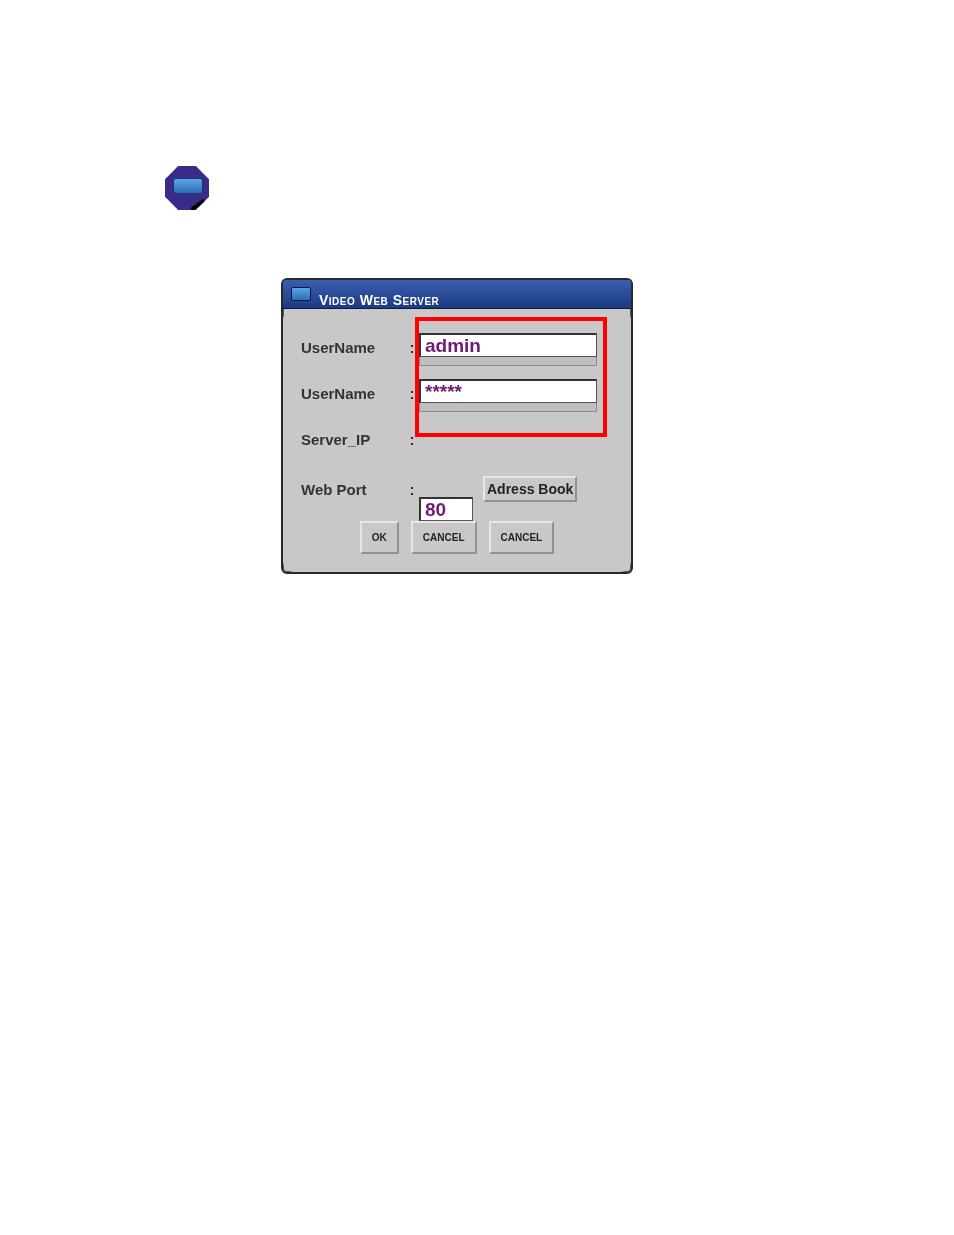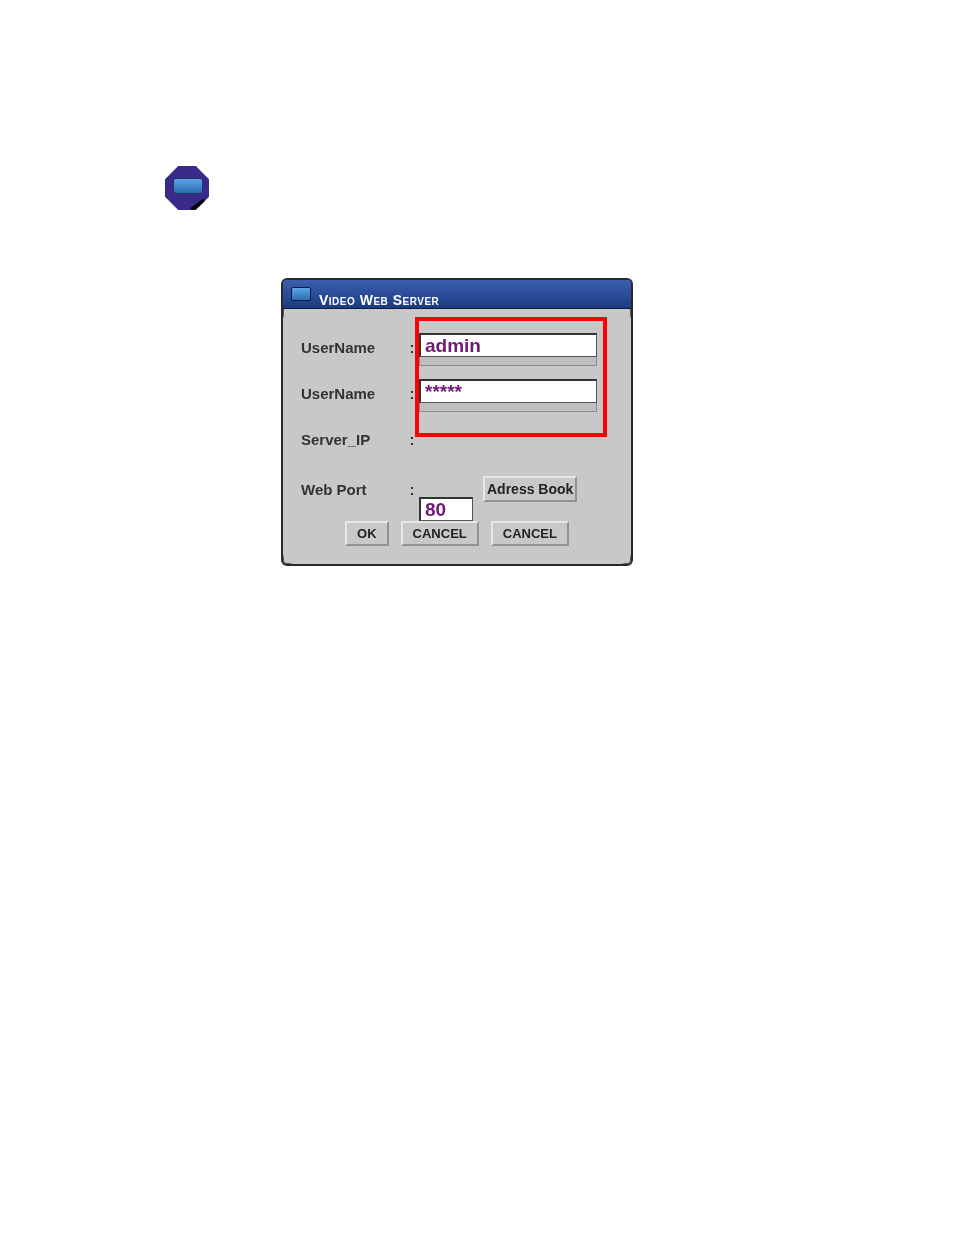--- a/index.html
+++ b/index.html
@@ -140,24 +140,24 @@
   .red-box {
     position: absolute;
     border: 4px solid #ff0000;
     pointer-events: none;
     box-sizing: border-box;
   }
 
   .button {
     background: #c8c8c8;
     border: 2px outset #e6e6e6;
-    font-size: 13px;
+    font-size: 10px;
     font-weight: bold;
     color: #222;
-    padding: 3px 10px;
+    padding: 9px 10px;
     cursor: pointer;
     font-family: Arial, Helvetica, sans-serif;
   }
   .button.small {
     padding: 3px 2px;
     font-size: 14px;
   }
 
   .button-row {
     display: flex;

